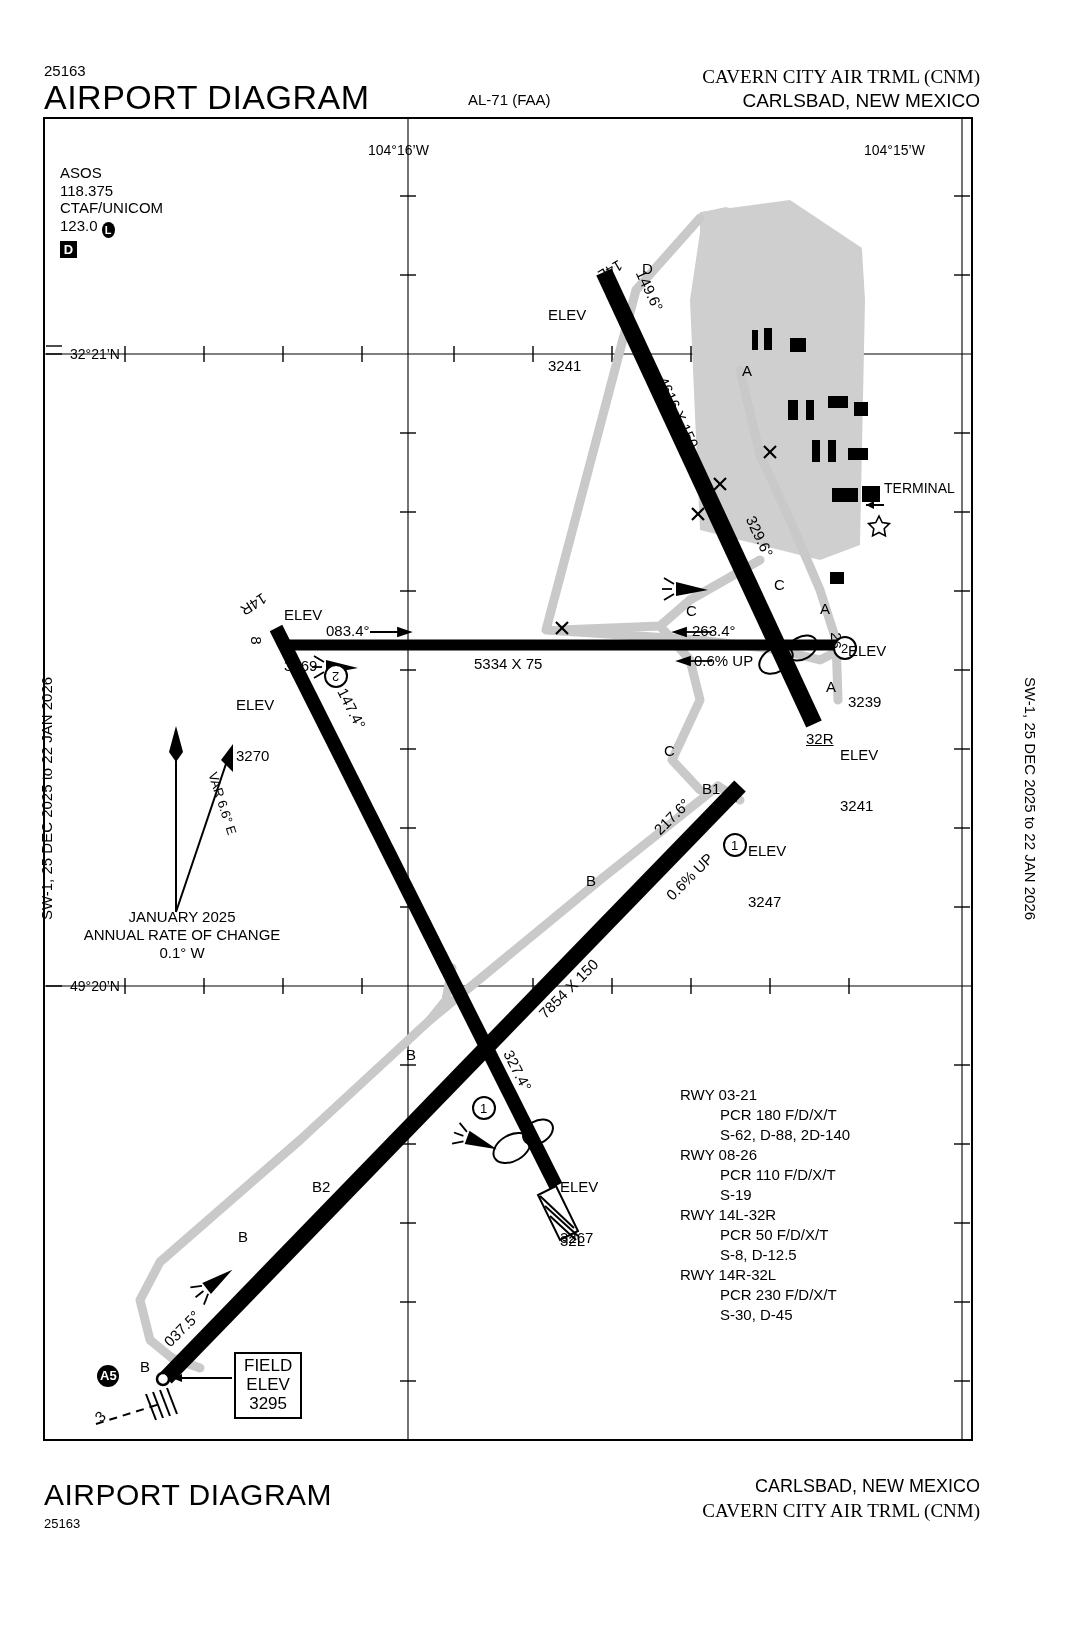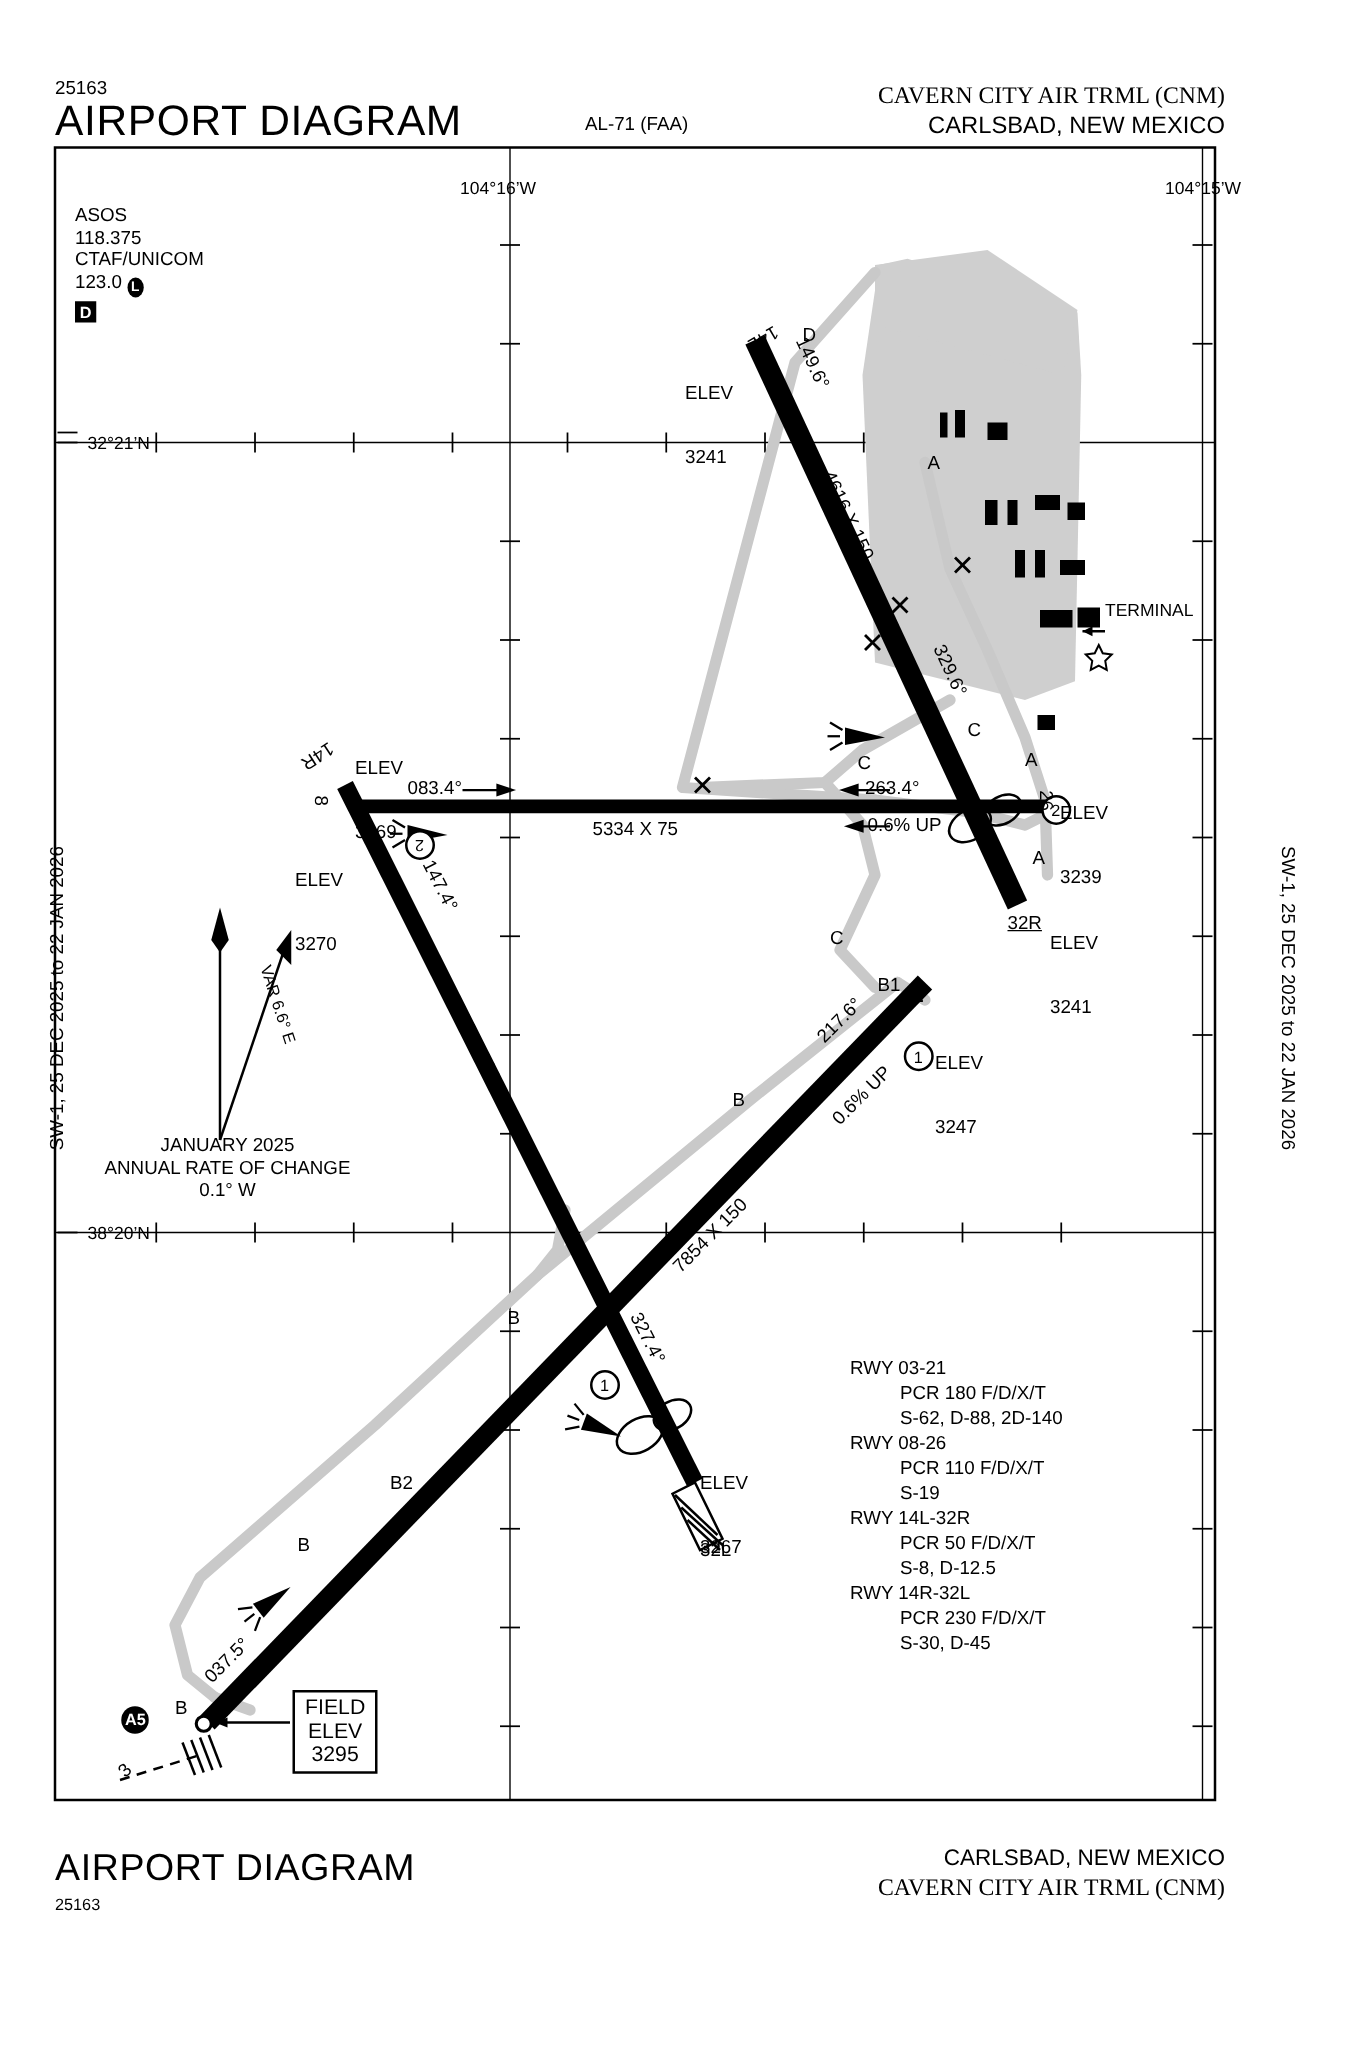--- a/index.html
+++ b/index.html
@@ -35,21 +35,21 @@
   
   #mirl-box{position:absolute;left:578px;top:1458px;border:1.6px solid #000;padding:3px 9px 4px 9px;font-size:15px;}
   
   #field-elev-box{position:absolute;left:234px;top:1352px;border:2px solid #000;padding:2px 8px 4px 8px;
                   font-size:17px;line-height:19px;text-align:center;}
   
   #var-block{position:absolute;left:62px;top:908px;font-size:15px;line-height:18px;text-align:center;width:240px;}
   
   .coord{position:absolute;font-size:14px;}
   #lon-1{left:368px;top:142px;}
-  #lon-2{left:932px;top:142px;}
+  #lon-2{left:864px;top:142px;}
   #lat-1{left:70px;top:346px;}
   #lat-2{left:70px;top:978px;}
   
   .m{position:absolute;font-size:15px;white-space:pre;}
   .m.sm{font-size:13px;}
   .elev{line-height:17px;}
   #terminal-label{left:884px;top:480px;font-size:14px;}
 </style>
 </head>
 <body>
@@ -296,21 +296,21 @@
     <div>
       <span>123.0</span>
       <span class="lcircle">L</span>
     </div>
     <div class="dbox">D</div>
   </div>
 
   <div class="coord" id="lon-1">104°16’W</div>
   <div class="coord" id="lon-2">104°15’W</div>
   <div class="coord" id="lat-1">32°21’N</div>
-  <div class="coord" id="lat-2">38°20’N</div>
+  <div class="coord" id="lat-2">49°20’N</div>
 
   <div class="m elev" style="left:548px;top:272px;">
     <div>ELEV</div>
     <div>3241</div>
   </div>
   <div class="m" style="left:598px;top:262px;transform:rotate(149.6deg);">14L</div>
   <div class="m" style="left:628px;top:282px;transform:rotate(65deg);">149.6°</div>
   <div class="m" style="left:640px;top:404px;transform:rotate(65deg);">4616 X 150</div>
   <div class="m" style="left:738px;top:528px;transform:rotate(65deg);">329.6°</div>
   <div class="m" style="left:806px;top:730px;text-decoration:underline;">32R</div>

